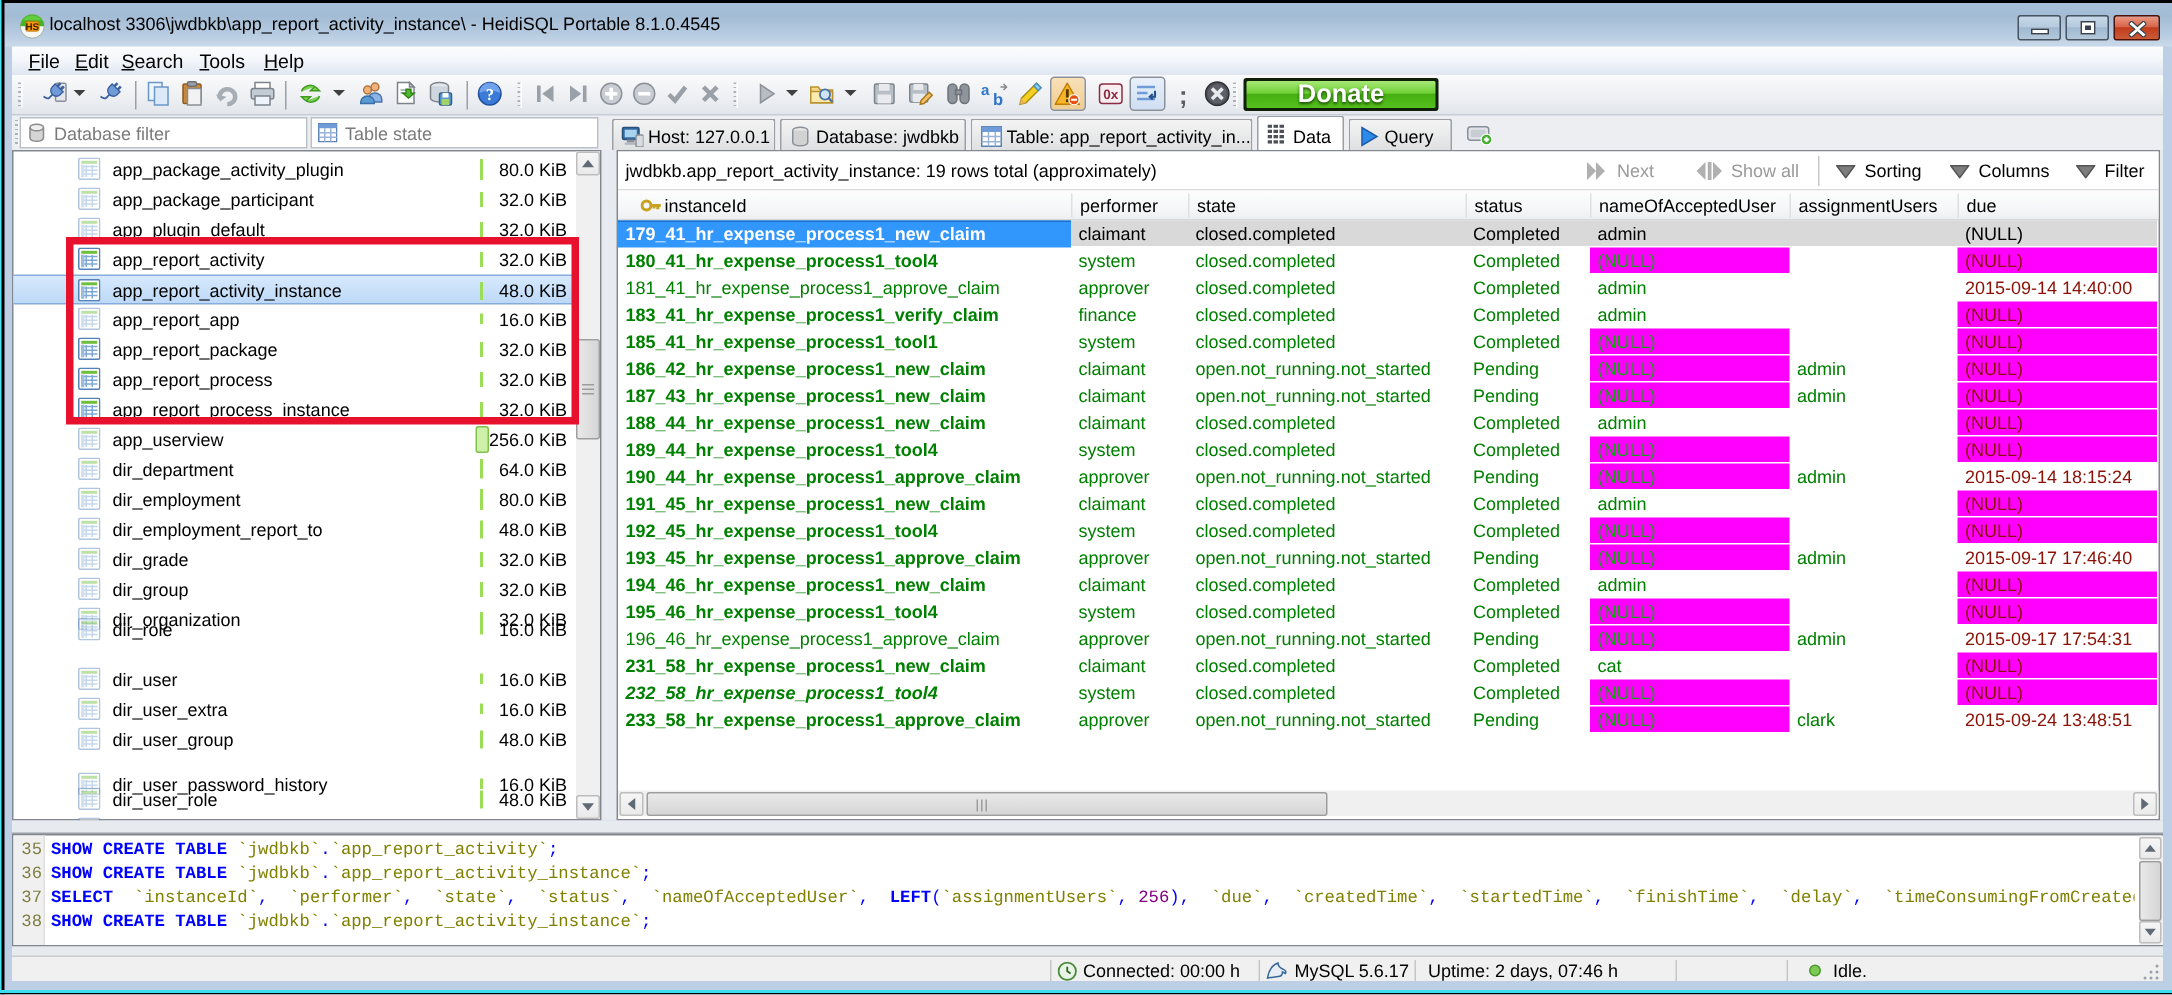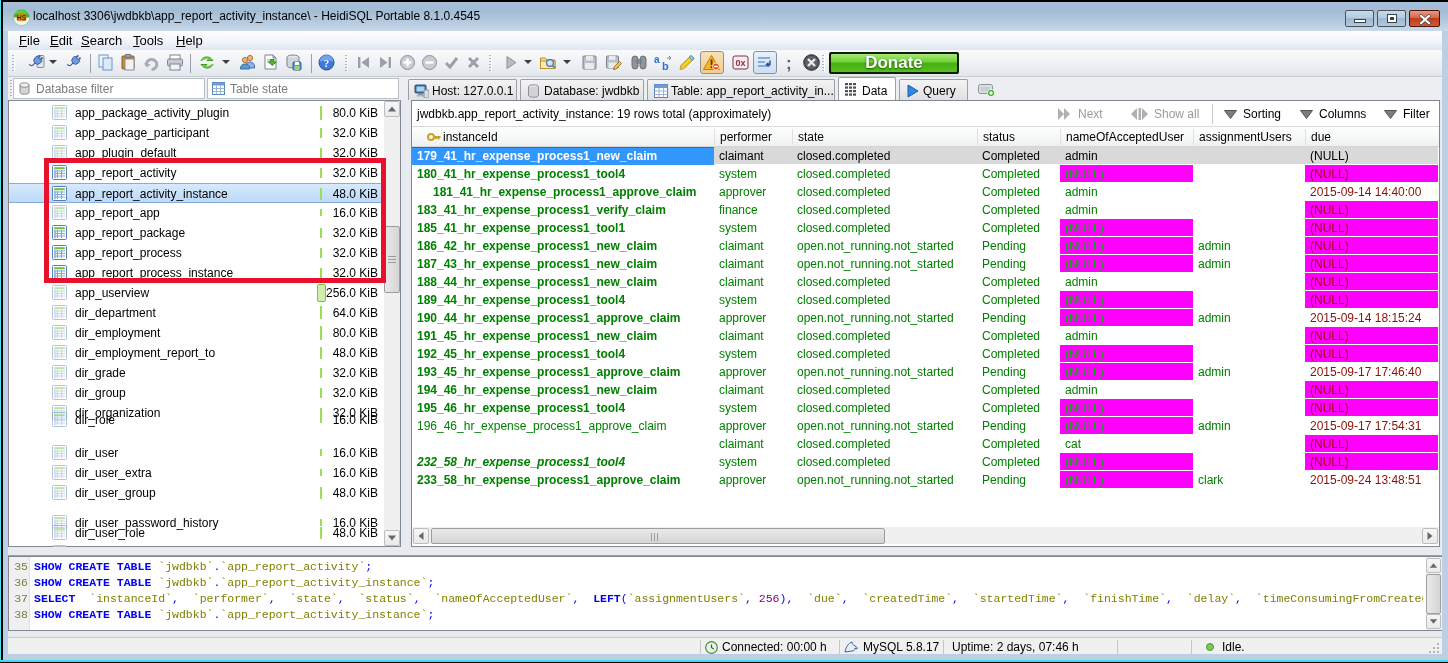--- a/index.html
+++ b/index.html
@@ -820,21 +820,21 @@
 </div>
 <div class="grow" style="top:64px">
 <span class="gc green" style="left:0;font-weight:bold;">180_41_hr_expense_process1_tool4</span>
 <span class="gc green" style="left:302px">system</span>
 <span class="gc green" style="left:380px">closed.completed</span>
 <span class="gc green" style="left:565px">Completed</span>
 <div class="nullc" style="left:648px;width:133px;"><span style="color:#15a015">(NULL)</span></div>
 <div class="nullc" style="left:893px;width:133px;"><span class="maroon">(NULL)</span></div>
 </div>
 <div class="grow" style="top:82px">
-<span class="gc green" style="left:16px;font-weight:bold;">181_41_hr_expense_process1_approve_claim</span>
+<span class="gc green" style="left:0;font-weight:normal;">181_41_hr_expense_process1_approve_claim</span>
 <span class="gc green" style="left:302px">approver</span>
 <span class="gc green" style="left:380px">closed.completed</span>
 <span class="gc green" style="left:565px">Completed</span>
 <span class="gc green" style="left:648px">admin</span>
 <span class="gc maroon" style="left:893px">2015-09-14 14:40:00</span>
 </div>
 <div class="grow" style="top:100px">
 <span class="gc green" style="left:0;font-weight:bold;">183_41_hr_expense_process1_verify_claim</span>
 <span class="gc green" style="left:302px">finance</span>
 <span class="gc green" style="left:380px">closed.completed</span>
@@ -937,20 +937,21 @@
 <div class="grow" style="top:316px">
 <span class="gc green" style="left:0;font-weight:normal;">196_46_hr_expense_process1_approve_claim</span>
 <span class="gc green" style="left:302px">approver</span>
 <span class="gc green" style="left:380px">open.not_running.not_started</span>
 <span class="gc green" style="left:565px">Pending</span>
 <div class="nullc" style="left:648px;width:133px;"><span style="color:#15a015">(NULL)</span></div>
 <span class="gc green" style="left:781px">admin</span>
 <span class="gc maroon" style="left:893px">2015-09-17 17:54:31</span>
 </div>
 <div class="grow" style="top:334px">
+<span class="gc green" style="left:0;font-weight:bold;">231_58_hr_expense_process1_new_claim</span>
 <span class="gc green" style="left:302px">claimant</span>
 <span class="gc green" style="left:380px">closed.completed</span>
 <span class="gc green" style="left:565px">Completed</span>
 <span class="gc green" style="left:648px">cat</span>
 <div class="nullc" style="left:893px;width:133px;"><span class="maroon">(NULL)</span></div>
 </div>
 <div class="grow" style="top:352px">
 <span class="gc green" style="left:0;font-weight:bold;font-style:italic;">232_58_hr_expense_process1_tool4</span>
 <span class="gc green" style="left:302px">system</span>
 <span class="gc green" style="left:380px">closed.completed</span>
@@ -1004,21 +1005,21 @@
 <div class="ssep" style="left:1109px"></div>
 <div class="ssep" style="left:1183px"></div>
 <svg class="abs" style="left:697px;top:3px" width="13" height="13" viewBox="0 0 13 13">
         <circle cx="6.5" cy="6.5" r="5.8" fill="#e8f4e8" stroke="#4a8a3a" stroke-width="1.2"></circle>
         <path d="M6.5 3.5 v3 l2.2 1.5" stroke="#2a6a1a" stroke-width="1.2" fill="none"></path>
       </svg>
 <span class="stxt" style="left:714px">Connected: 00:00 h</span>
 <svg class="abs" style="left:836px;top:3px" width="14" height="13" viewBox="0 0 14 13">
         <path d="M1 11 C2 5 5 2 8 1 c0 2 1 3 3 4 c2 0.5 2.5 2 2 3 l-2 -1 c0 2 -1 3 -3 3 z" fill="#e8eef4" stroke="#33679b" stroke-width="1"></path>
       </svg>
-<span class="stxt" style="left:855px">MySQL 5.8.17</span>
+<span class="stxt" style="left:855px">MySQL 5.6.17</span>
 <span class="stxt" style="left:944px">Uptime: 2 days, 07:46 h</span>
 <div class="abs" style="left:1198px;top:5px;width:8px;height:8px;border-radius:50%;background:#7ec855;border:1px solid #4a9a2a;"></div>
 <span class="stxt" style="left:1214px">Idle.</span>
 <svg class="abs" style="left:1420px;top:4px" width="12" height="12" viewBox="0 0 12 12">
         <circle cx="10" cy="2" r="1" fill="#9aa0a8"></circle>
         <circle cx="6" cy="6" r="1" fill="#9aa0a8"></circle>
         <circle cx="10" cy="6" r="1" fill="#9aa0a8"></circle>
         <circle cx="2" cy="10" r="1" fill="#9aa0a8"></circle>
         <circle cx="6" cy="10" r="1" fill="#9aa0a8"></circle>
         <circle cx="10" cy="10" r="1" fill="#9aa0a8"></circle>

